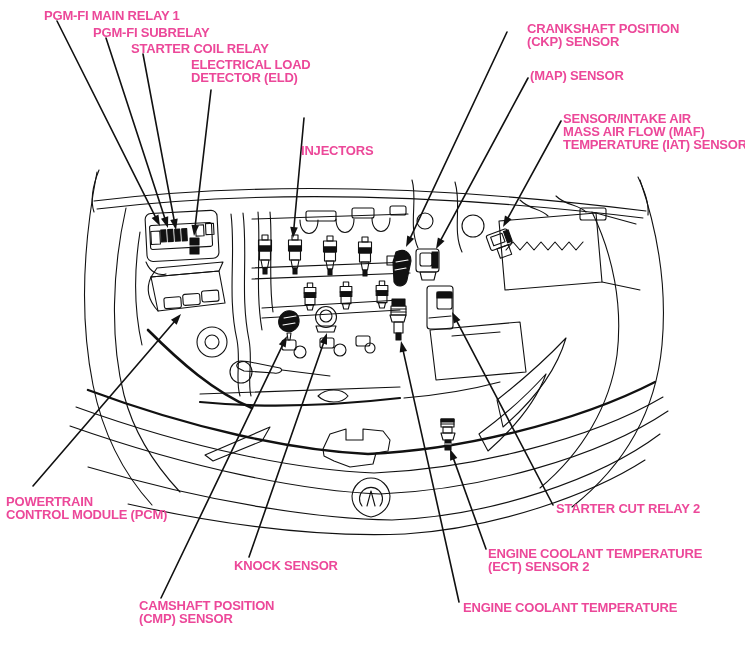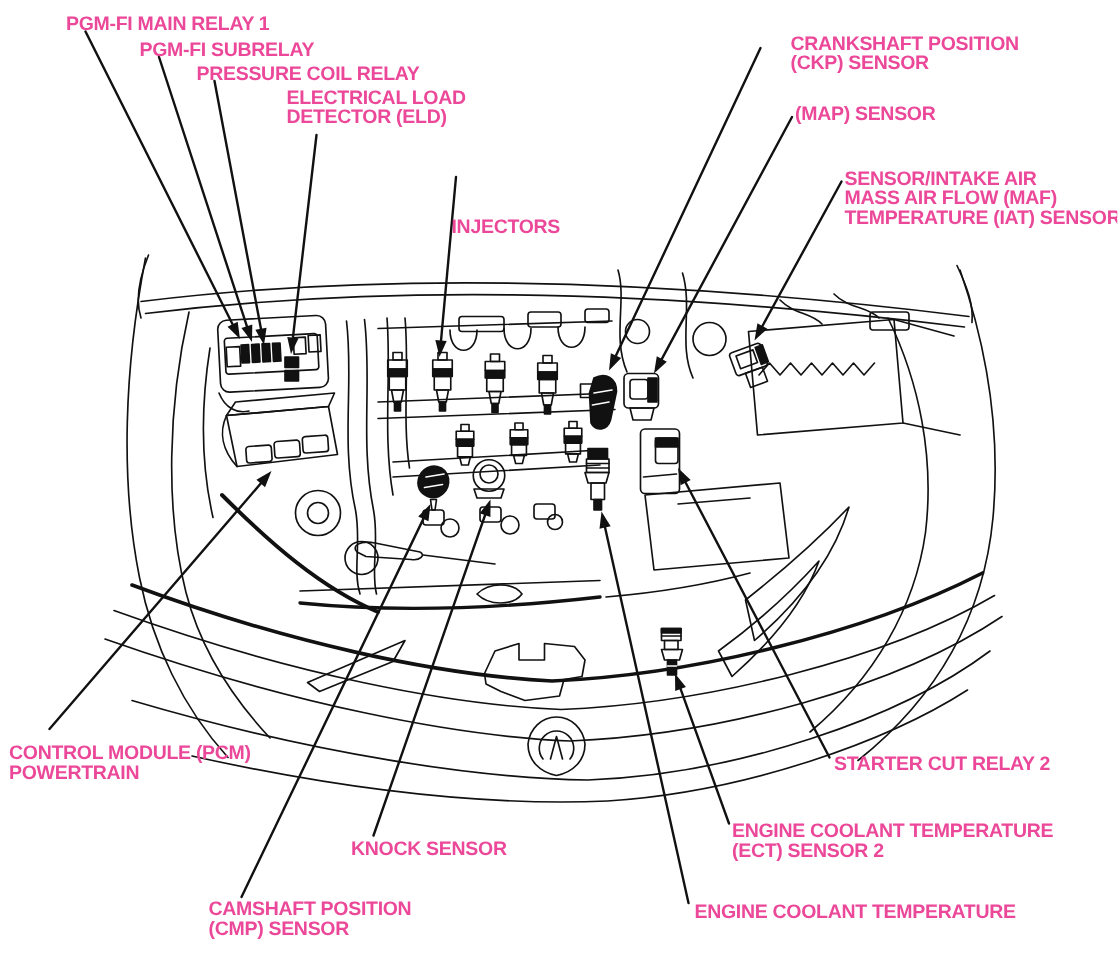--- a/index.html
+++ b/index.html
@@ -309,21 +309,21 @@
   </svg>
 
   <div id="labels">
       <div class="callout" style="left: 44px; top: 9px;">
         <span>PGM-FI MAIN RELAY 1</span>
       </div>
       <div class="callout" style="left: 93px; top: 26px;">
         <span>PGM-FI SUBRELAY</span>
       </div>
       <div class="callout" style="left: 131px; top: 42px;">
-        <span>PRESSURE COIL RELAY</span>
+        <span>STARTER COIL RELAY</span>
       </div>
       <div class="callout" style="left: 191px; top: 58px;">
         <span>ELECTRICAL LOAD</span>
         <span>DETECTOR (ELD)</span>
       </div>
       <div class="callout" style="left: 301px; top: 100px; margin-top: 44px;">
         <span>INJECTORS</span>
       </div>
       <div class="callout" style="left: 510px; top: 22px; margin-left: 17px;">
         <span>CRANKSHAFT POSITION</span>
@@ -331,22 +331,22 @@
       </div>
       <div class="callout" style="left: 530px; top: 69px;">
         <span>(MAP) SENSOR</span>
       </div>
       <div class="callout" style="left: 563px; top: 112px;">
         <span>SENSOR/INTAKE AIR</span>
         <span>MASS AIR FLOW (MAF)</span>
         <span>TEMPERATURE (IAT) SENSOR</span>
       </div>
       <div class="callout" style="left: 6px; top: 495px;">
+        <span>POWERTRAIN</span>
         <span>CONTROL MODULE (PCM)</span>
-        <span>POWERTRAIN</span>
       </div>
       <div class="callout" style="left: 556px; top: 502px;">
         <span>STARTER CUT RELAY 2</span>
       </div>
       <div class="callout" style="left: 234px; top: 559px;">
         <span>KNOCK SENSOR</span>
       </div>
       <div class="callout" style="left: 488px; top: 547px;">
         <span>ENGINE COOLANT TEMPERATURE</span>
         <span>(ECT) SENSOR 2</span>

